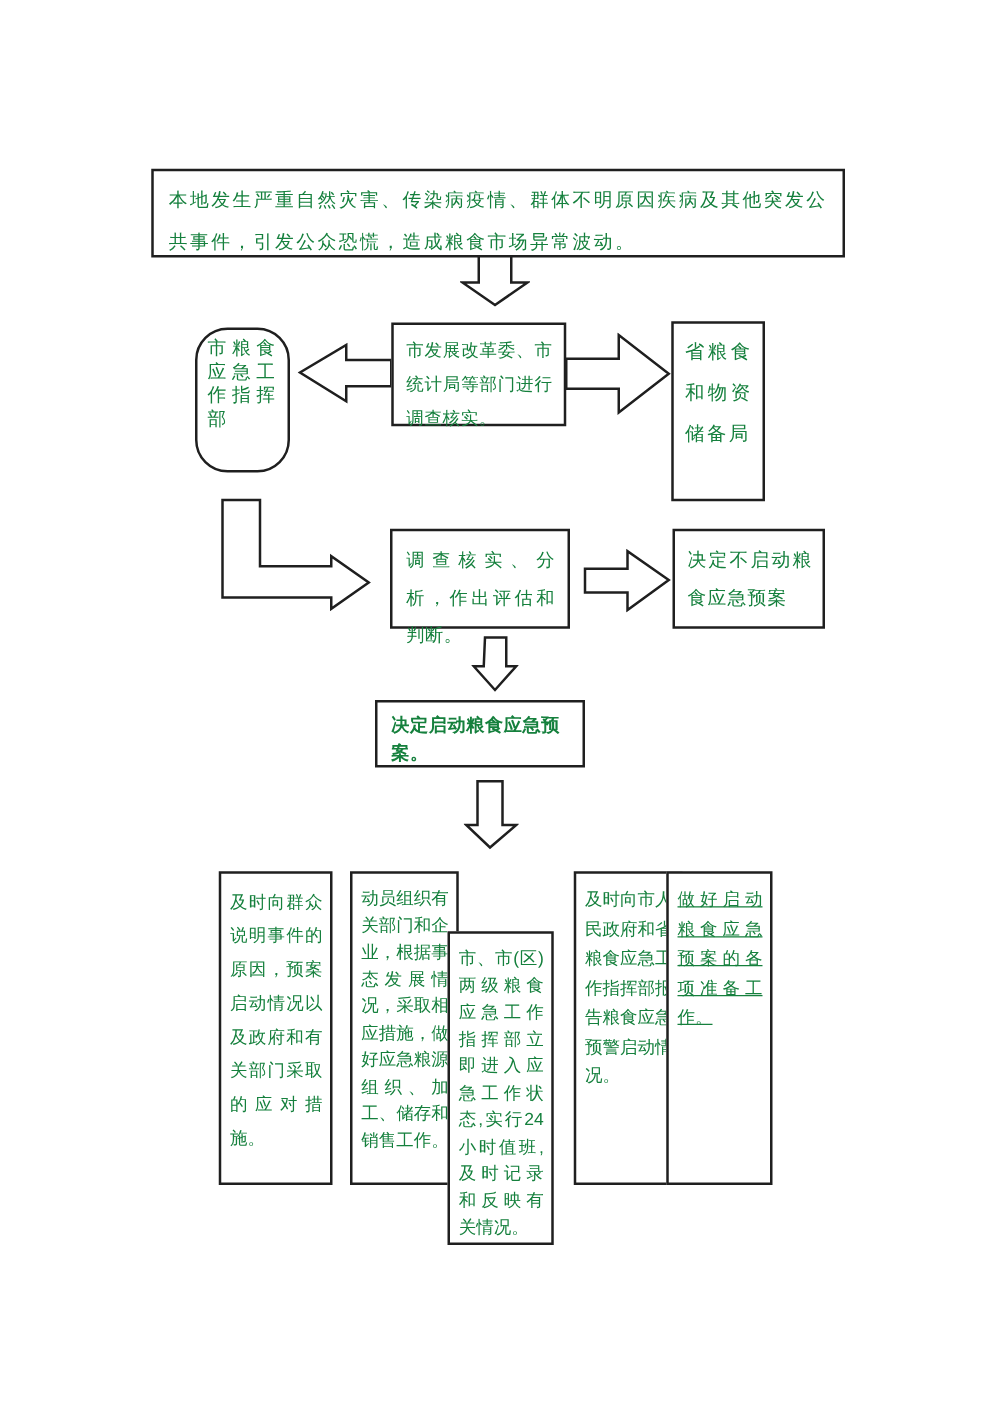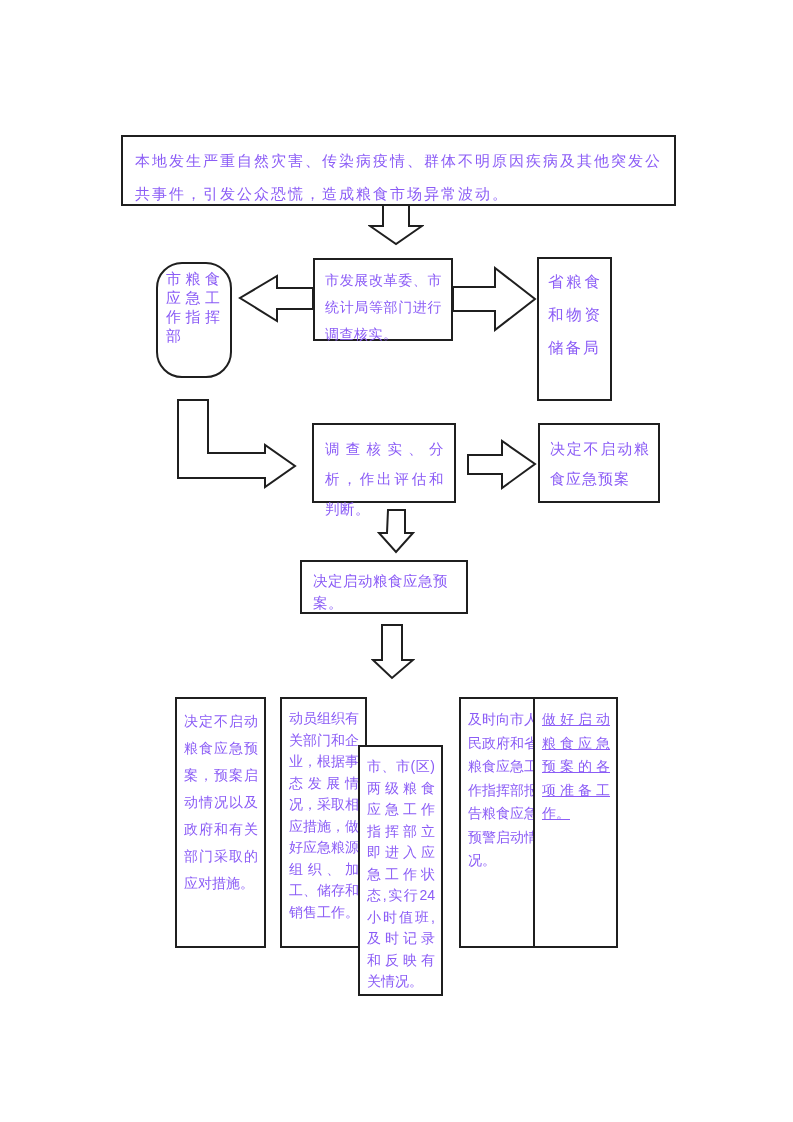--- a/index.html
+++ b/index.html
@@ -3,21 +3,21 @@
 <meta charset="utf-8">
 <style>
   html, body { margin: 0; padding: 0; background: #e8e8e8; }
   .page {
     position: relative;
     width: 793px;
     height: 1122px;
     margin: 0 auto;
     background: #ffffff;
     font-family: "Liberation Sans", "DejaVu Sans", sans-serif;
-    color: #8b5cf6;
+    color: #15803d;
     overflow: hidden;
   }
   .box {
     position: absolute;
     box-sizing: border-box;
     border: 2px solid #1f1f1f;
     background: #ffffff;
     text-align: justify;
     text-justify: inter-character;
     word-break: break-all;
@@ -53,21 +53,21 @@
     padding: 9px 10px 4px 11px;
   }
   .decide-no-box {
     left: 538px; top: 423px; width: 122px; height: 80px;
     font-size: 15px; line-height: 30px; letter-spacing: 1px;
     padding: 9px 8px 0 10px;
   }
   .decide-yes-box {
     left: 300px; top: 560px; width: 168px; height: 54px;
     font-size: 14.5px; line-height: 22px; letter-spacing: 0.5px;
-    padding: 8px 8px 0 11px; text-align: left;
+    padding: 8px 8px 0 11px; text-align: left; font-weight: bold;
   }
 
   .action-col {
     top: 697px; height: 251px;
     font-size: 14px;
     padding: 9px 6px 0 7px;
   }
   .action-col.c1 { left: 175px; width: 91px; line-height: 27px; }
   .action-col.c2 { left: 280px; width: 87px; line-height: 21.5px; }
   .action-col.c3 { left: 358px; width: 85px; line-height: 21.5px; margin-top: 48px; }
@@ -128,19 +128,19 @@
   </div>
 
   <div class="box decide-yes-box">决定启动粮食应急预案。</div>
 
   <div class="arrow" style="left:371px; top:623px;">
     <svg width="44" height="57" viewBox="0 0 44 57">
       <polygon points="11,2 31,2 31,37 42,37 21,55 2,37 11,37" fill="#ffffff" stroke="#1f1f1f" stroke-width="2"></polygon>
     </svg>
   </div>
 
-  <div class="box action-col c1">决定不启动粮食应急预案，预案启动情况以及政府和有关部门采取的应对措施。</div>
+  <div class="box action-col c1">及时向群众说明事件的原因，预案启动情况以及政府和有关部门采取的应对措施。</div>
   <div class="box action-col c2">动员组织有关部门和企业，根据事态发展情况，采取相应措施，做好应急粮源组织、加工、储存和销售工作。</div>
   <div class="box action-col c3">市、市(区)两级粮食应急工作指挥部立即进入应急工作状态,实行24小时值班,及时记录和反映有关情况。</div>
   <div class="box action-col c4">及时向市人民政府和省粮食应急工作指挥部报告粮食应急预警启动情况。</div>
   <div class="box action-col c5">做好启动粮食应急预案的各项准备工作。</div>
 
 </div>
 
 </body></html>

